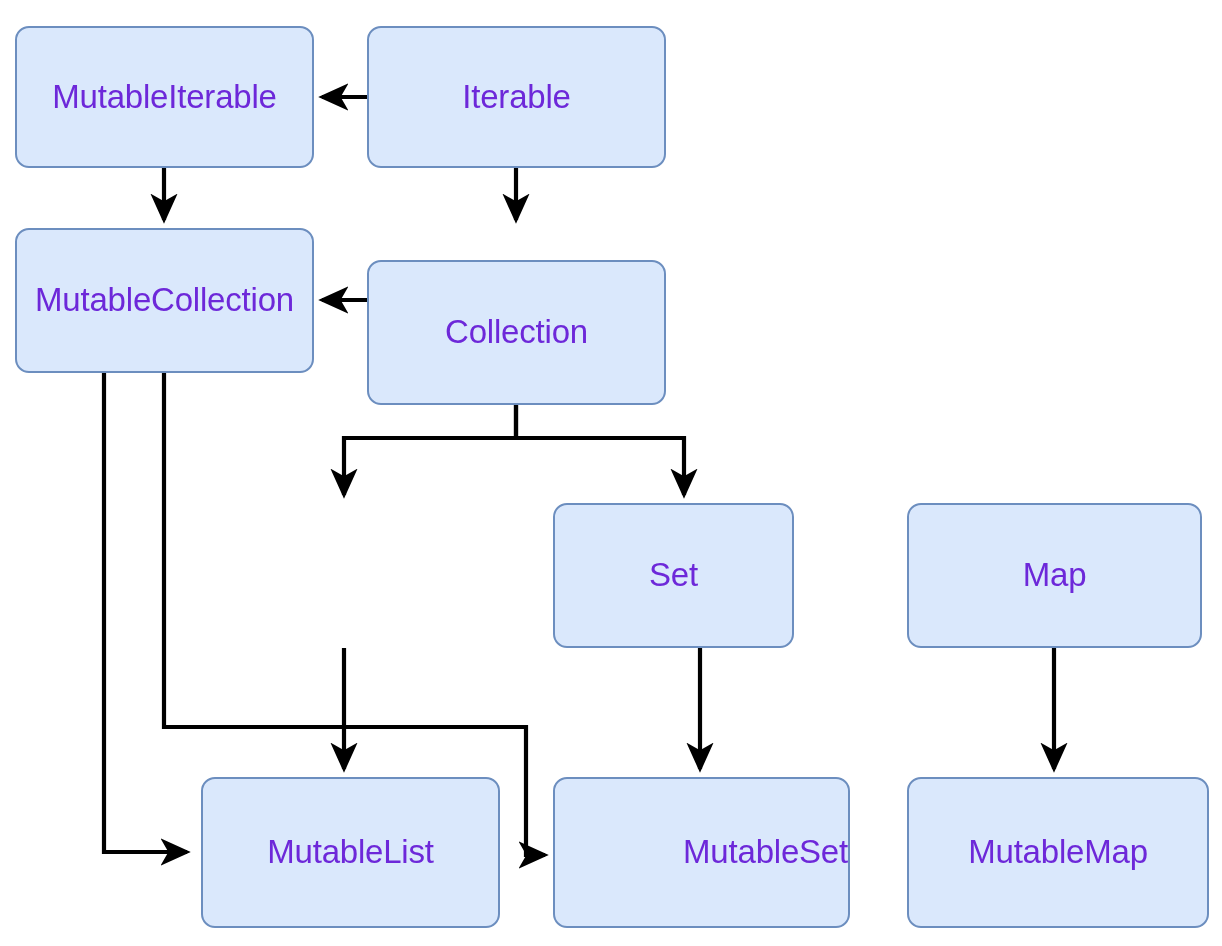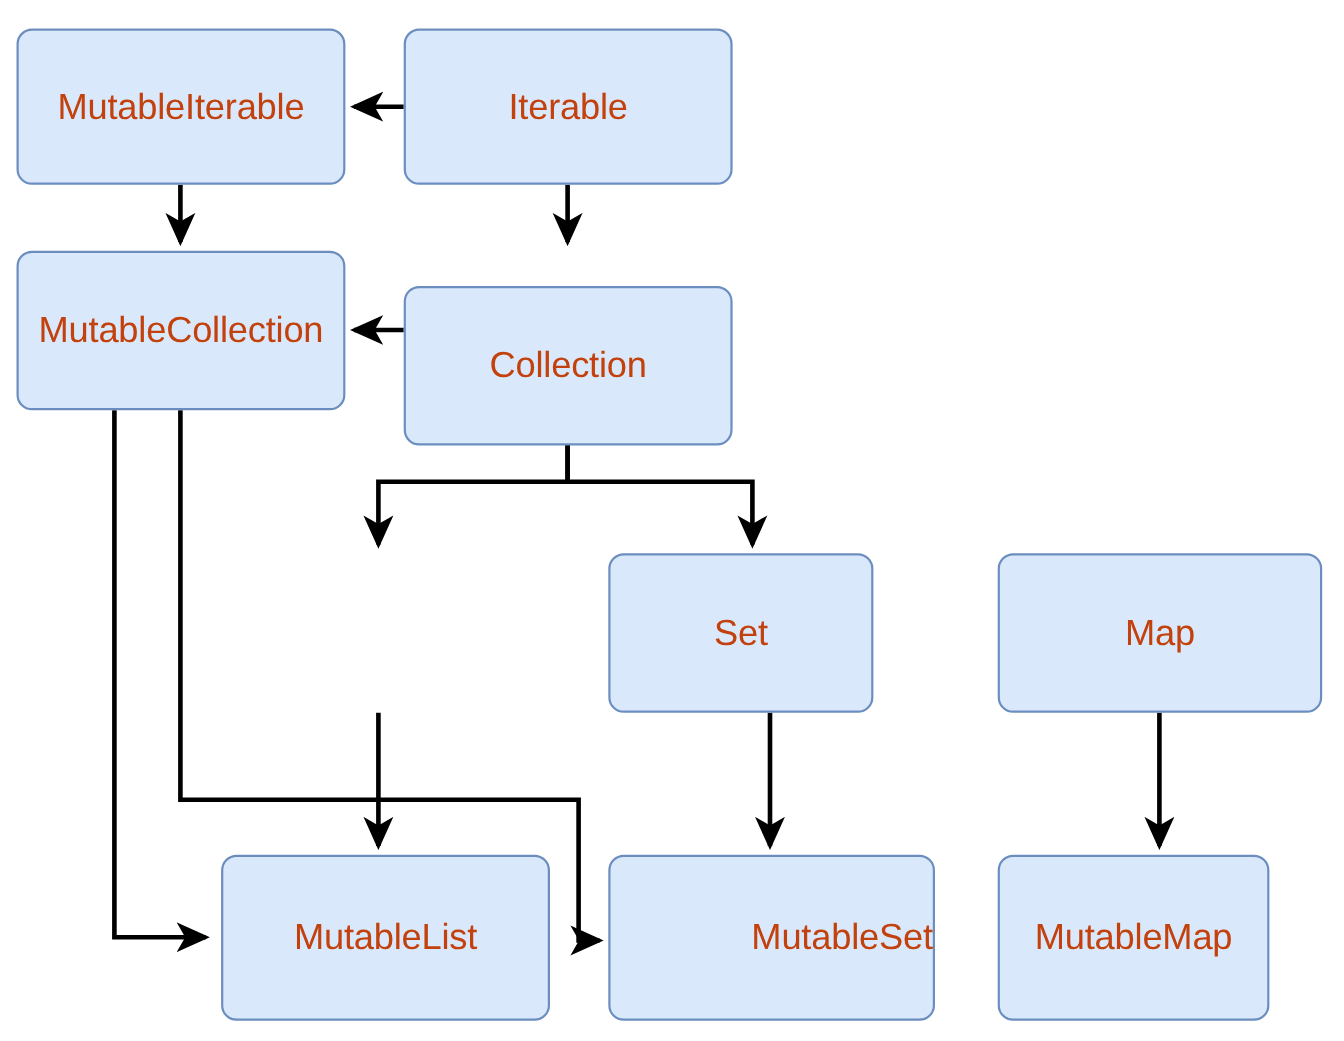--- a/index.html
+++ b/index.html
@@ -28,21 +28,21 @@
   }
   .node {
     position: absolute;
     box-sizing: border-box;
     display: flex;
     align-items: center;
     justify-content: center;
     background: #dae8fc;
     border: 2px solid #6c8ebf;
     border-radius: 14px;
-    color: #c2410c;
+    color: #6d28d9;
     font-size: 33px;
     line-height: 1.1;
     letter-spacing: -0.2px;
     white-space: nowrap;
     user-select: none;
   }
   .node-label {
     pointer-events: none;
   }
 </style>
@@ -111,17 +111,17 @@
   </div>
 
   <div class="node" style="left:201px; top:777px; width:299px; height:151px;">
     <span class="node-label">MutableList</span>
   </div>
 
   <div class="node" style="left:553px; top:777px; width:297px; height:151px;justify-content:flex-end;">
     <span class="node-label">MutableSet</span>
   </div>
 
-  <div class="node" style="left:907px; top:777px; width:247px; height:151px;text-align:right;">
+  <div class="node" style="left:907px; top:777px; width:302px; height:151px;text-align:right;">
     <span class="node-label">MutableMap</span>
   </div>
 
 </div>
 
 </body></html>

